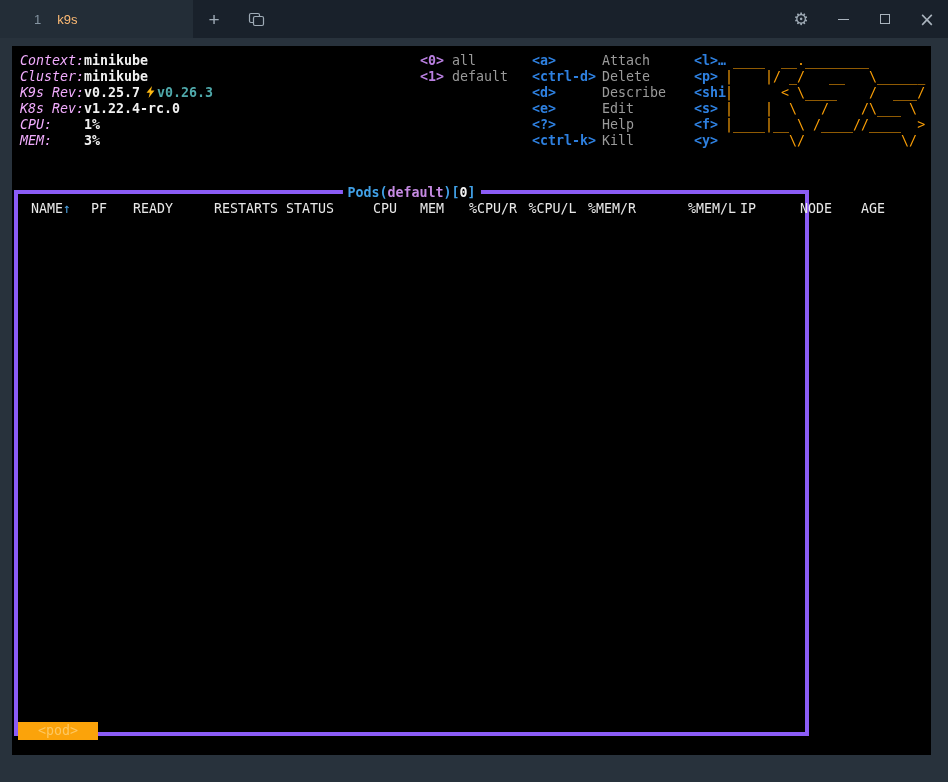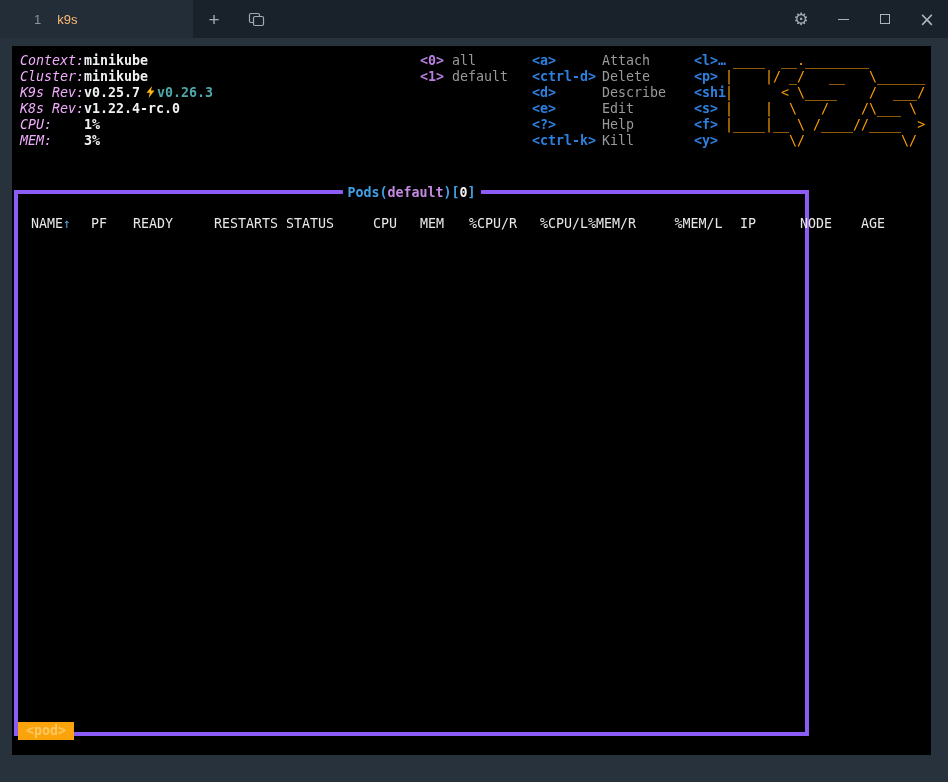--- a/index.html
+++ b/index.html
@@ -67,33 +67,33 @@
     position:absolute; top:-9px; left:50%; transform:translateX(-50%);
     background:#000; padding:0 5px; font-weight:bold; white-space:nowrap;
   }
   .t-res { color:#41a0e6; }
   .t-ns  { color:#c58ae2; }
   .t-cnt { color:#f1f1f1; }
 
   .thead {
     display:flex; margin-top:7px; padding-left:13px; color:#e8e8e8; white-space:pre;
   }
-  .th { flex:0 0 auto;margin-top:15px; }
+  .th { flex:0 0 auto; }
   .sort-arrow { color:#4aa0e0; }
   .c0{width:60px} .c1{width:42px} .c2{width:81px} .c3{width:72px} .c4{width:79px}
   .c5{width:32px;text-align:right} .c6{width:47px;text-align:right}
-  .c7{width:73px;text-align:right} .c8{width:71px;text-align:right}
-  .c9{width:73px;text-align:left} .c10{width:75px;text-align:center}
+  .c7{width:73px;text-align:right} .c8{width:71px;text-align:center}
+  .c9{width:73px;text-align:left} .c10{width:75px;text-align:right}
   .c11{width:64px;padding-left:4px} .c12{width:61px} .c13{width:40px}
 
   
   .crumbs { position:absolute; left:6px; top:676px; }
   .crumb {
     display:inline-block; background:#fba30a; color:#fdc863;
-    font-weight:bold; padding:1px 8px; line-height:16px;
+    font-weight:normal; padding:1px 20px; line-height:16px;
   }
 </style>
 </head>
 <body>
 
 <div class="tabbar">
   <div class="tab">
     <span class="tab-idx">1</span>
     <span class="tab-title">k9s</span>
   </div>

